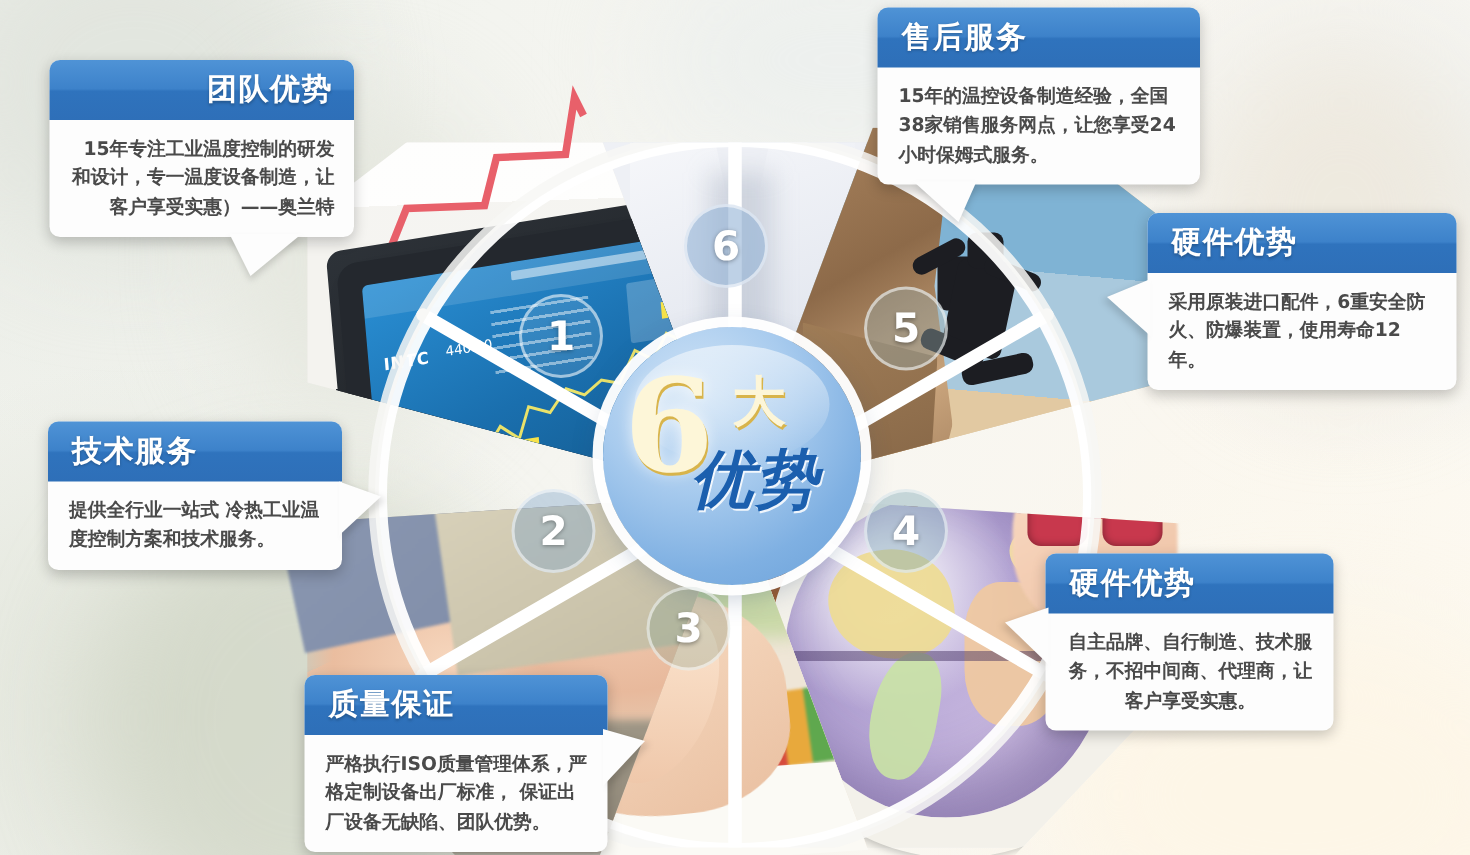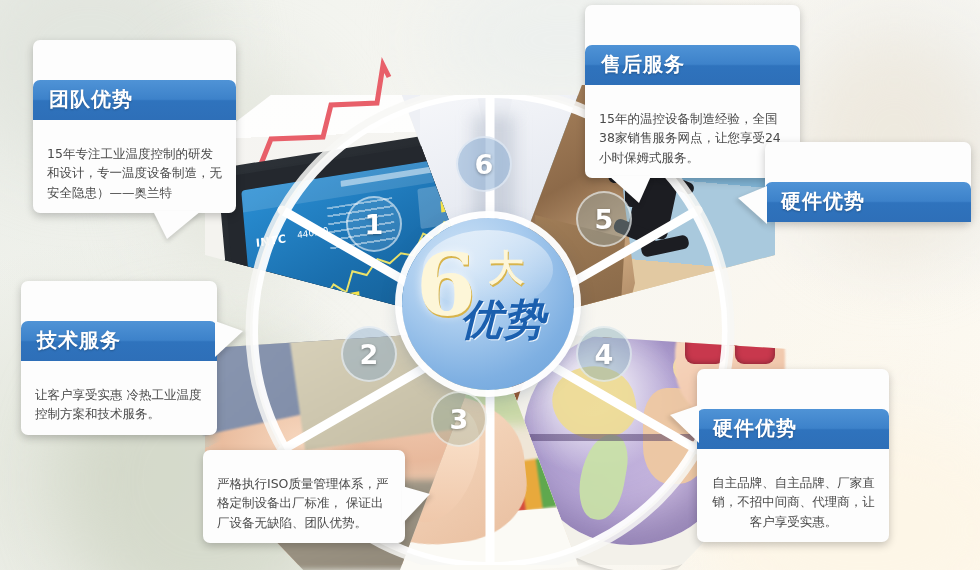--- a/index.html
+++ b/index.html
@@ -205,40 +205,39 @@
   .n6{left:456px;top:136px;background:rgba(150,180,215,.62);}
 
   
   .callout{position:absolute;background:#fdfdfd;border-radius:7px;
     box-shadow:0 3px 9px rgba(0,0,0,.22);overflow:visible;}
   .callout .hd{
     border-radius:7px 7px 0 0;color:#fff;font-size:20px;font-weight:bold;
     padding:6px 14px 7px 16px;letter-spacing:1px;
     background:linear-gradient(to bottom,#4f93d6 0%,#3d82ca 48%,#2f73bd 52%,#2e6fb8 100%);
     text-shadow:0 1px 2px rgba(0,0,0,.25);
-    margin-top:40px;
-  }
-  .callout .bd{padding:24px 13px 11px 14px;color:#4a4a4a;font-size:12.5px;line-height:1.55;}
+  }
+  .callout .bd{padding:9px 13px 11px 14px;color:#4a4a4a;font-size:12.5px;line-height:1.55;font-weight:bold;}
   .callout .tail{position:absolute;width:0;height:0;}
 
   
-  #c-team{left:33px;top:40px;width:203px;}
+  #c-team{left:33px;top:40px;width:203px;text-align:right;}
   #c-team .tail{left:120px;bottom:-26px;border-left:14px solid transparent;border-right:34px solid transparent;border-top:28px solid #fdfdfd;filter:drop-shadow(0 3px 2px rgba(0,0,0,.14));}
 
   #c-after{left:585px;top:5px;width:215px;}
   #c-after .tail{left:24px;bottom:-25px;border-left:30px solid transparent;border-right:12px solid transparent;border-top:27px solid #fdfdfd;filter:drop-shadow(0 3px 2px rgba(0,0,0,.14));}
 
   #c-hard{left:765px;top:142px;width:206px;}
   #c-hard .tail{left:-27px;top:44px;border-top:12px solid transparent;border-bottom:26px solid transparent;border-right:29px solid #fdfdfd;filter:drop-shadow(-3px 2px 2px rgba(0,0,0,.13));}
 
   #c-soft{left:697px;top:369px;width:192px;}
   #c-soft .tail{left:-27px;top:36px;border-top:10px solid transparent;border-bottom:28px solid transparent;border-right:29px solid #fdfdfd;filter:drop-shadow(-3px 2px 2px rgba(0,0,0,.13));}
   #c-soft .bd{text-align:center;}
 
-  #c-tech{left:21px;top:281px;width:196px;}
+  #c-tech{left:32px;top:281px;width:196px;}
   #c-tech .tail{right:-26px;top:40px;border-top:10px solid transparent;border-bottom:26px solid transparent;border-left:28px solid #fdfdfd;filter:drop-shadow(3px 2px 2px rgba(0,0,0,.13));}
 
   #c-qual{left:203px;top:450px;width:202px;}
   #c-qual .tail{right:-25px;top:36px;border-top:8px solid transparent;border-bottom:30px solid transparent;border-left:28px solid #fdfdfd;filter:drop-shadow(3px 2px 2px rgba(0,0,0,.13));}
 </style>
 </head>
 <body>
 
 <div id="stage">
 
@@ -379,45 +378,47 @@
 
   <div class="num n1">1</div>
   <div class="num n2">2</div>
   <div class="num n3">3</div>
   <div class="num n4">4</div>
   <div class="num n5">5</div>
   <div class="num n6">6</div>
 
   <div class="callout" id="c-team">
     <div class="hd">团队优势</div>
-    <div class="bd">15年专注工业温度控制的研发和设计，专一温度设备制造，无安全隐患）——奥兰特</div>
+    <div class="bd">15年专注工业温度控制的研发和设计，专一温度设备制造，让客户享受实惠）——奥兰特</div>
     <span class="tail"></span>
   </div>
 
   <div class="callout" id="c-after">
     <div class="hd">售后服务</div>
     <div class="bd">15年的温控设备制造经验，全国38家销售服务网点，让您享受24小时保姆式服务。</div>
     <span class="tail"></span>
   </div>
 
   <div class="callout" id="c-hard">
     <div class="hd">硬件优势</div>
+    <div class="bd">采用原装进口配件，6重安全防火、防爆装置，使用寿命12年。</div>
     <span class="tail"></span>
   </div>
 
   <div class="callout" id="c-soft">
     <div class="hd">硬件优势</div>
-    <div class="bd">自主品牌、自主品牌、厂家直销，不招中间商、代理商，让客户享受实惠。</div>
+    <div class="bd">自主品牌、自行制造、技术服务，不招中间商、代理商，让客户享受实惠。</div>
     <span class="tail"></span>
   </div>
 
   <div class="callout" id="c-tech">
     <div class="hd">技术服务</div>
-    <div class="bd">让客户享受实惠  冷热工业温度控制方案和技术服务。</div>
+    <div class="bd">提供全行业一站式  冷热工业温度控制方案和技术服务。</div>
     <span class="tail"></span>
   </div>
 
   <div class="callout" id="c-qual">
+    <div class="hd">质量保证</div>
     <div class="bd">严格执行ISO质量管理体系，严格定制设备出厂标准，  保证出厂设备无缺陷、团队优势。</div>
     <span class="tail"></span>
   </div>
 
 </div>
 
 </body></html>

